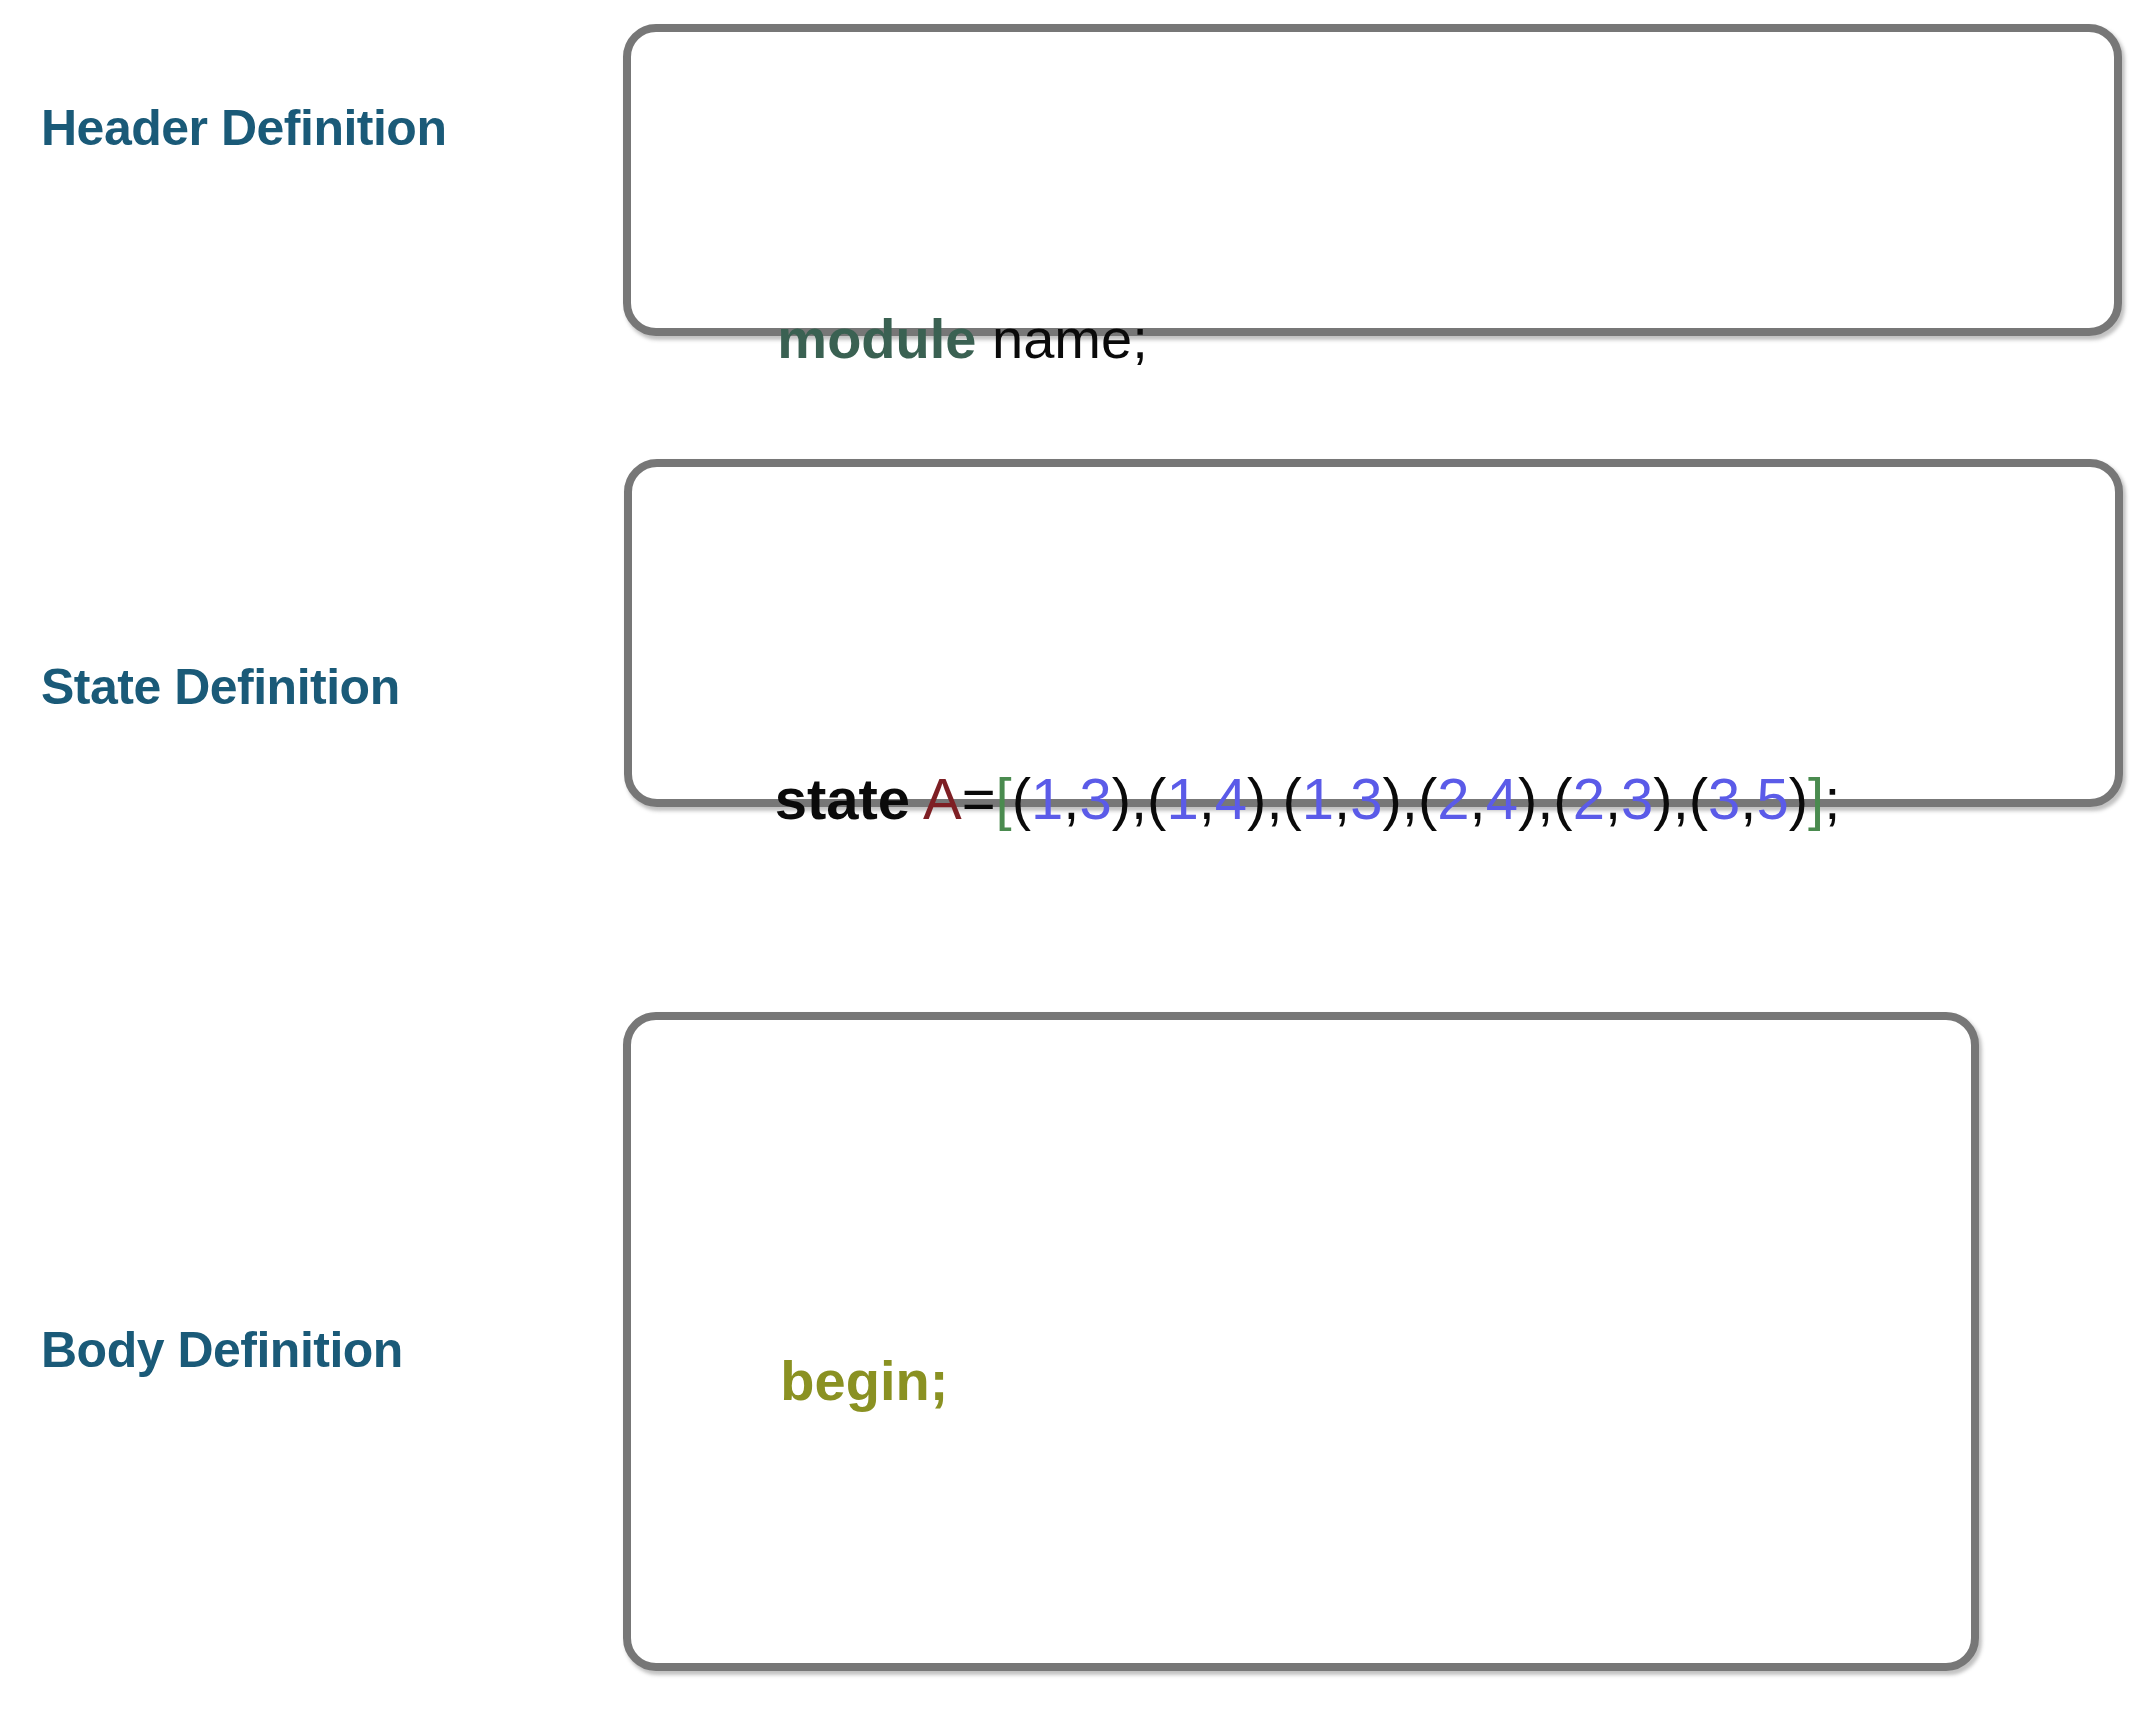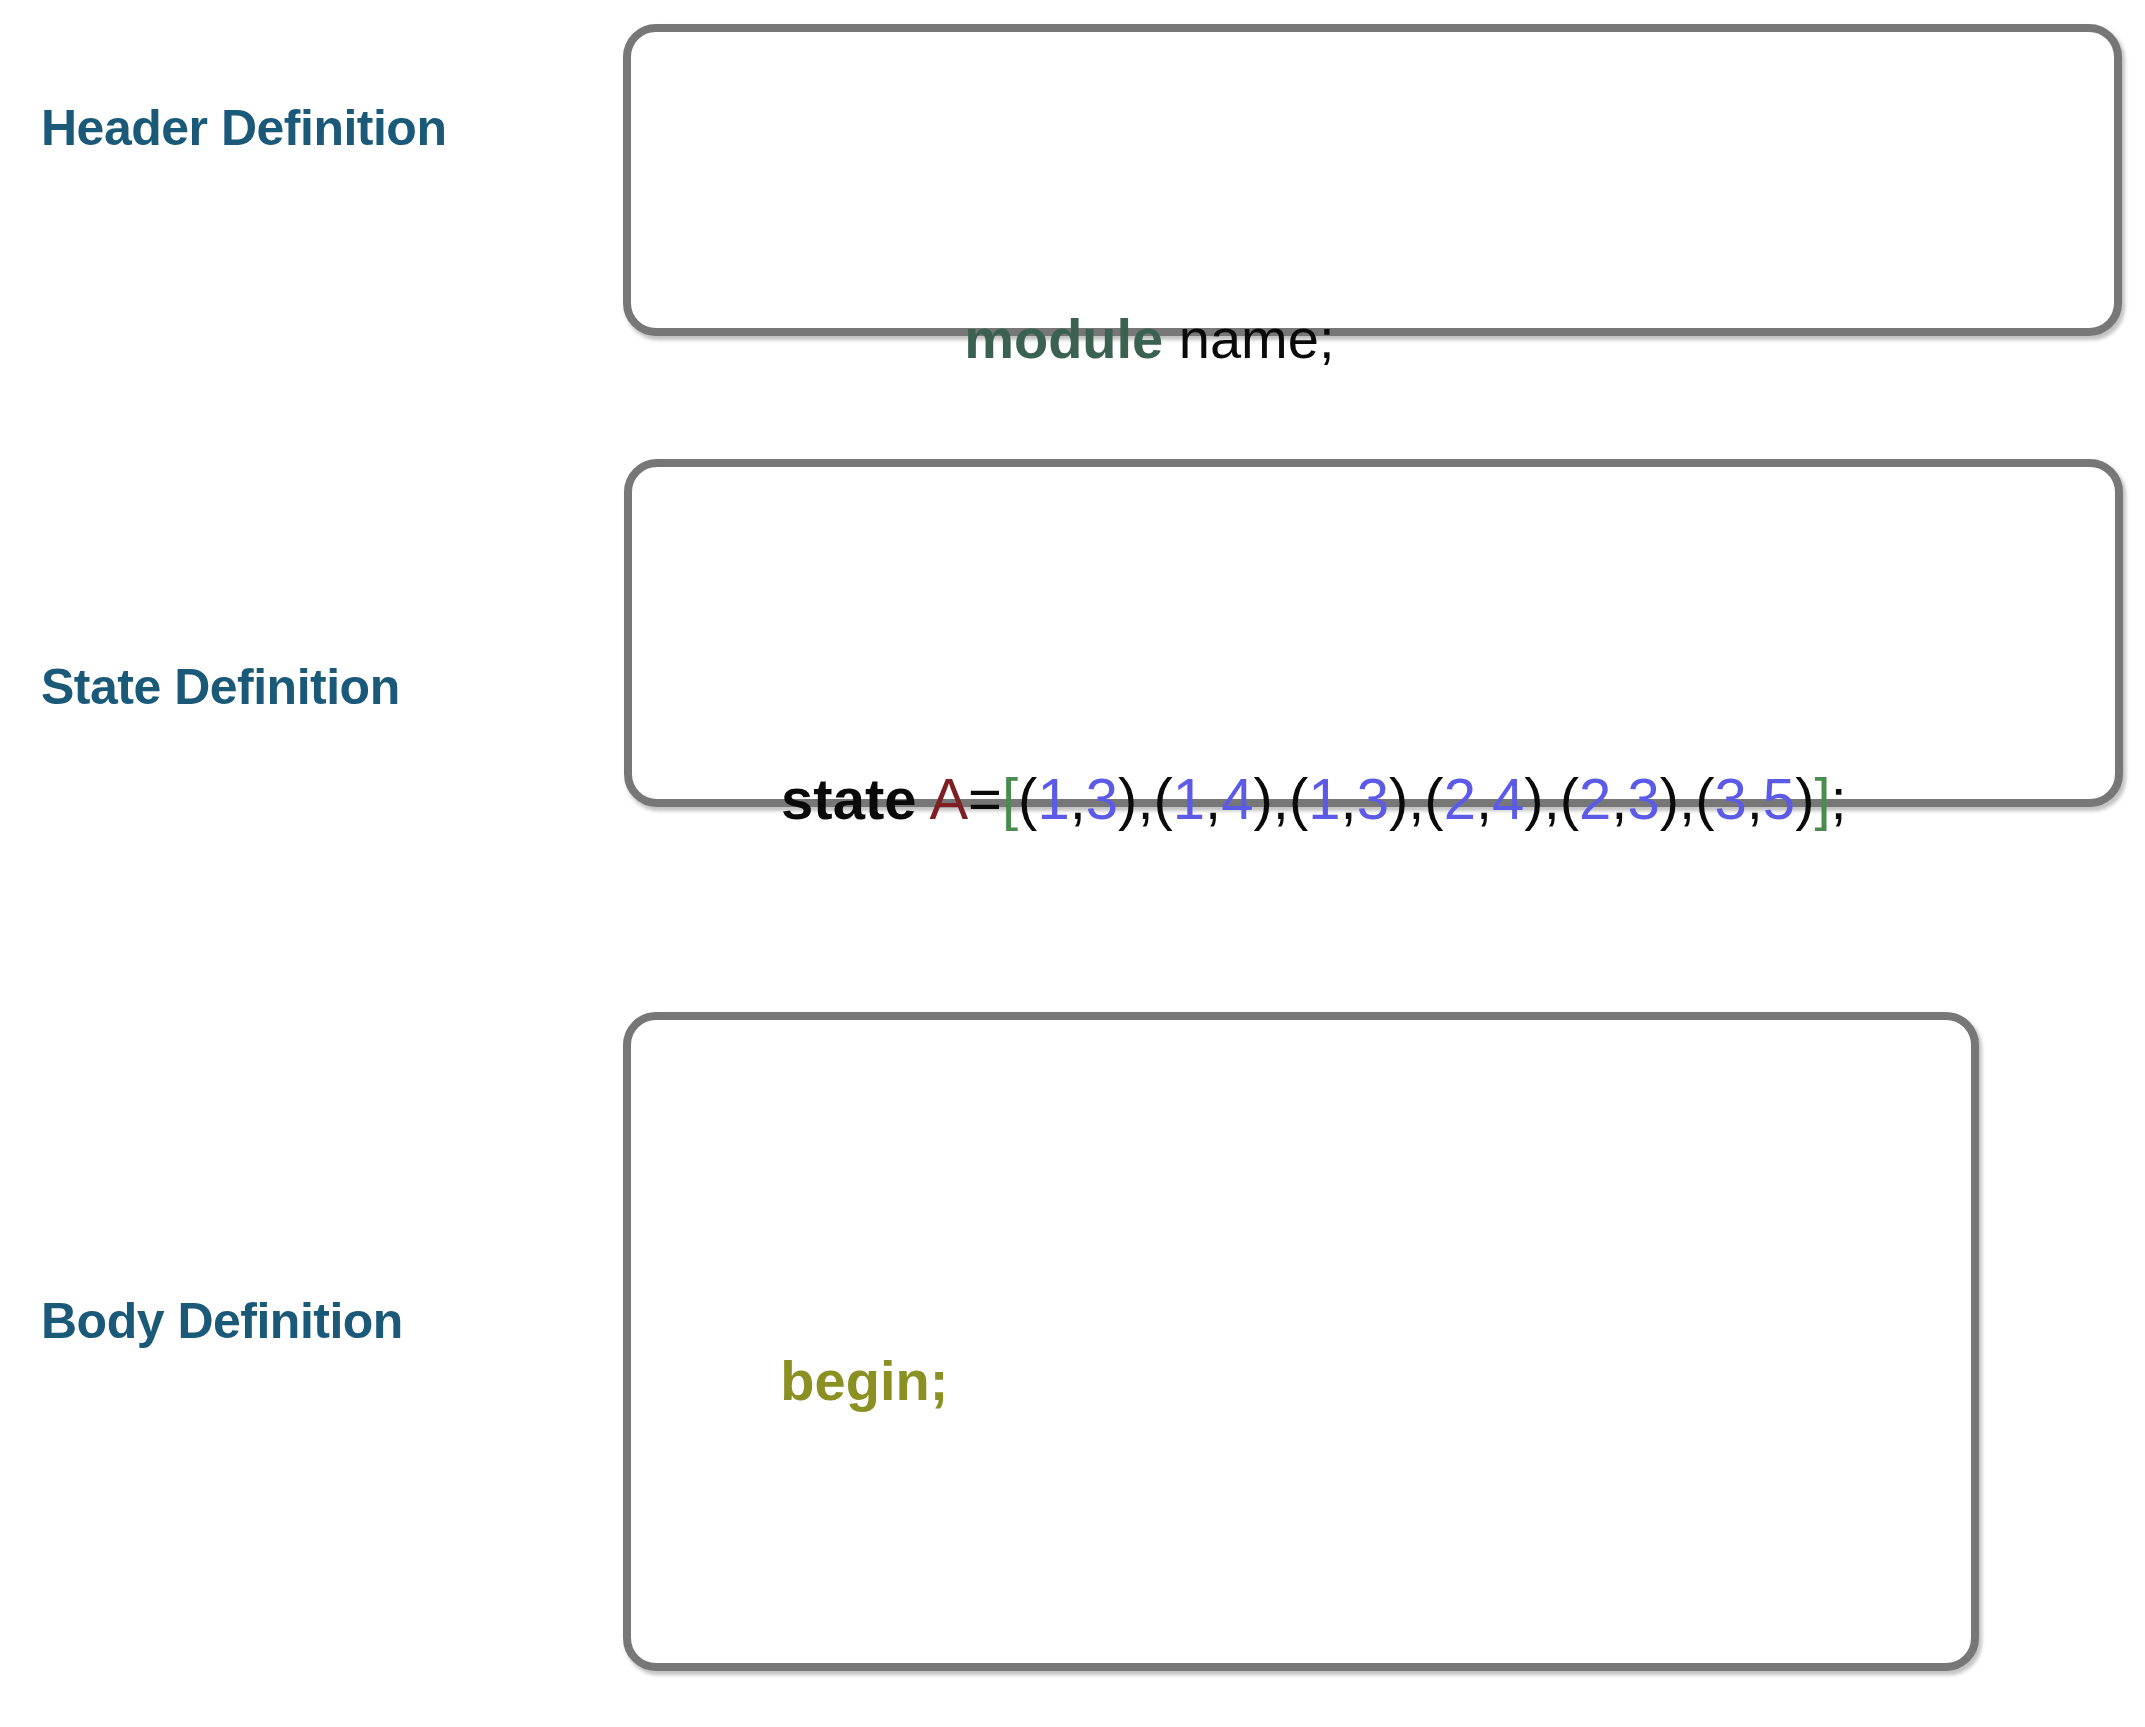--- a/index.html
+++ b/index.html
@@ -25,21 +25,20 @@
     margin-left: 18px;
   }
 
   .code-box {
     position: absolute;
     border: 8.6px solid #777777;
     border-radius: 33px;
     background: #ffffff;
     box-sizing: border-box;
     box-shadow: 2.9px 3.8px 3.8px rgba(120,120,120,0.45);
-    text-align: right;
   }
 
   .code-lines {
     position: absolute;
     white-space: pre;
     font-family: "Liberation Sans", sans-serif;
   }
 
   .line { white-space: pre; }
 
@@ -95,21 +94,21 @@
       <span class="kw-black">state</span><span class="plain"> </span><span class="ident-red">C</span><span class="punct">=</span><span class="brk-green">[</span><span class="punct">(</span><span class="num-blue">5</span><span class="punct">,</span><span class="num-blue">6</span><span class="punct">),(</span><span class="num-blue">5</span><span class="punct">,</span><span class="num-blue">7</span><span class="punct">),(</span><span class="num-blue">5</span><span class="punct">,</span><span class="num-blue">3</span><span class="punct">),(</span><span class="num-blue">5</span><span class="punct">,</span><span class="num-blue">4</span><span class="punct">),(</span><span class="num-blue">5</span><span class="punct">,</span><span class="num-blue">3</span><span class="punct">),(</span><span class="num-blue">5</span><span class="punct">,</span><span class="num-blue">5</span><span class="punct">)</span><span class="brk-green">]</span><span class="punct">;</span>
     </div>
 
     
 
     
 
   </div>
 </div>
 
-<div class="section-label" style="left:23px; top:1292px;">Body Definition</div>
+<div class="section-label" style="left:23px; top:1321px;">Body Definition</div>
 
 <div class="code-box" id="body-box" style="left:623px; top:1012px; width:1356px; height:659px;">
   <div class="code-lines" id="body-box-text" style="left:56px; top:58px;">
 
     <div class="line">
       <span class="olive-b">begin;</span>
     </div>
 
     <div class="line blank-line">&nbsp;</div>
     

